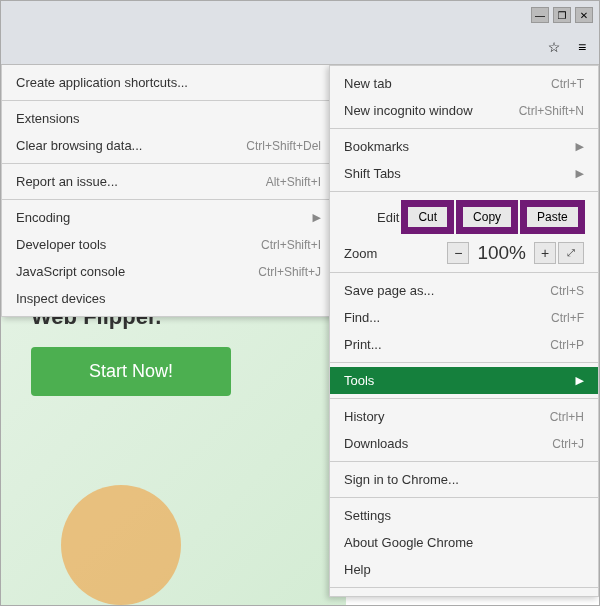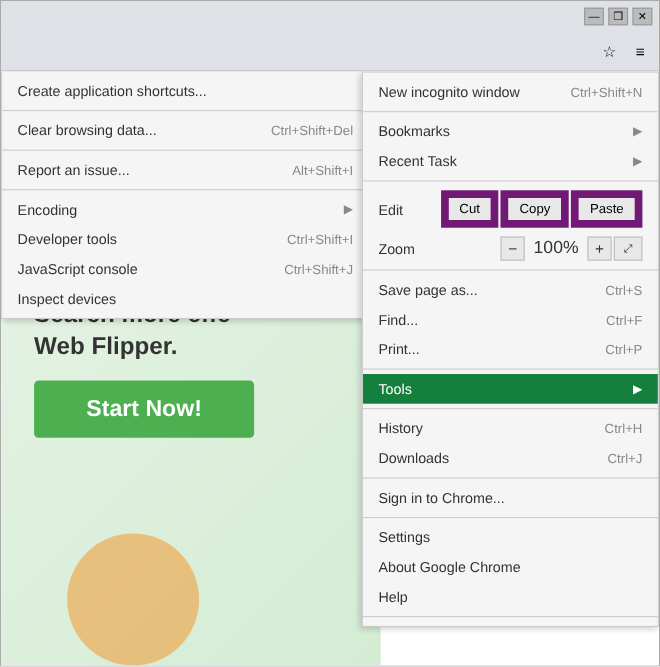--- a/index.html
+++ b/index.html
@@ -107,22 +107,22 @@
       margin-bottom: 16px;
       line-height: 1.3;
     }
 
     .banner-btn {
       background: #4caf50;
       color: white;
       border: none;
       border-radius: 4px;
       padding: 14px 24px;
-      font-size: 21px;
-      font-weight: bold;
+      font-size: 18px;
+      font-weight: normal;
       cursor: pointer;
       width: 200px;
       text-align: center;
     }
 
     .orange-circle {
       position: absolute;
       bottom: 0;
       left: 60px;
       width: 120px;
@@ -205,20 +205,21 @@
       margin: 4px 0;
     }
 
     
     .edit-row {
       display: flex;
       align-items: center;
       padding: 4px 14px;
       font-size: 13px;
       color: #333;
+      margin-left: 33px;
     }
 
     .edit-label {
       margin-right: auto;
     }
 
     .edit-btn {
       border: 7px solid #701a75;
       background: #e8e8e8;
       padding: 3px 10px;
@@ -247,21 +248,21 @@
       height: 22px;
       display: flex;
       align-items: center;
       justify-content: center;
       cursor: pointer;
       font-size: 14px;
     }
 
     .zoom-value {
       padding: 0 8px;
-      font-size: 16px;
+      font-size: 19px;
       min-width: 40px;
       text-align: center;
     }
 
     .zoom-fullscreen {
       border: 1px solid #bbb;
       background: #e8e8e8;
       width: 26px;
       height: 22px;
       display: flex;
@@ -317,20 +318,23 @@
     </div>
 
     <div class="dropdown-overlay">
 
       <div class="left-menu">
         <div class="menu-item">
           <span>Create application shortcuts...</span>
         </div>
         <div class="menu-separator"></div>
         <div class="menu-item">
+          <span>Extensions</span>
+        </div>
+        <div class="menu-item">
           <span>Clear browsing data...</span>
           <span class="shortcut">Ctrl+Shift+Del</span>
         </div>
         <div class="menu-separator"></div>
         <div class="menu-item">
           <span>Report an issue...</span>
           <span class="shortcut">Alt+Shift+I</span>
         </div>
         <div class="menu-separator"></div>
         <div class="menu-item">
@@ -346,30 +350,34 @@
           <span class="shortcut">Ctrl+Shift+J</span>
         </div>
         <div class="menu-item">
           <span>Inspect devices</span>
         </div>
       </div>
 
       <div class="main-menu">
 
         <div class="menu-item">
+          <span>New tab</span>
+          <span class="shortcut">Ctrl+T</span>
+        </div>
+        <div class="menu-item">
           <span>New incognito window</span>
           <span class="shortcut">Ctrl+Shift+N</span>
         </div>
         <div class="menu-separator"></div>
         <div class="menu-item">
           <span>Bookmarks</span>
           <span class="arrow">▶</span>
         </div>
         <div class="menu-item">
-          <span>Recent Task</span>
+          <span>Shift Tabs</span>
           <span class="arrow">▶</span>
         </div>
 
         <div class="menu-separator"></div>
 
         <div class="edit-row">
           <span class="edit-label">Edit</span>
           <button class="edit-btn">Cut</button>
           <button class="edit-btn">Copy</button>
           <button class="edit-btn">Paste</button>

